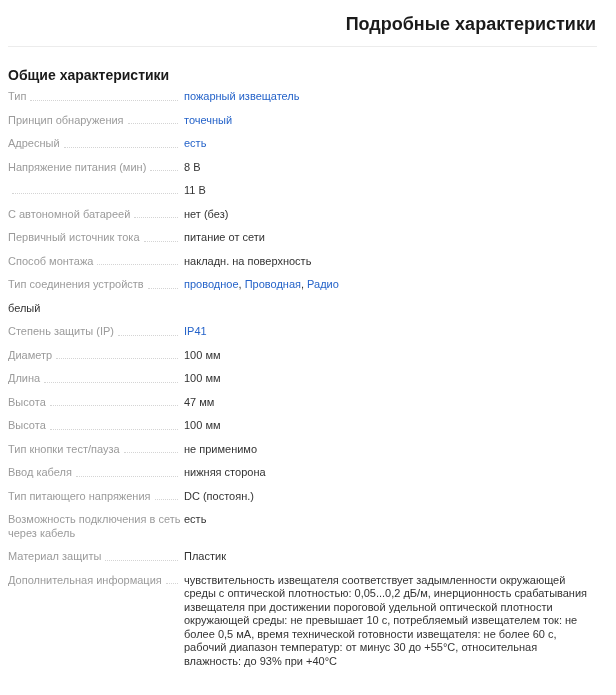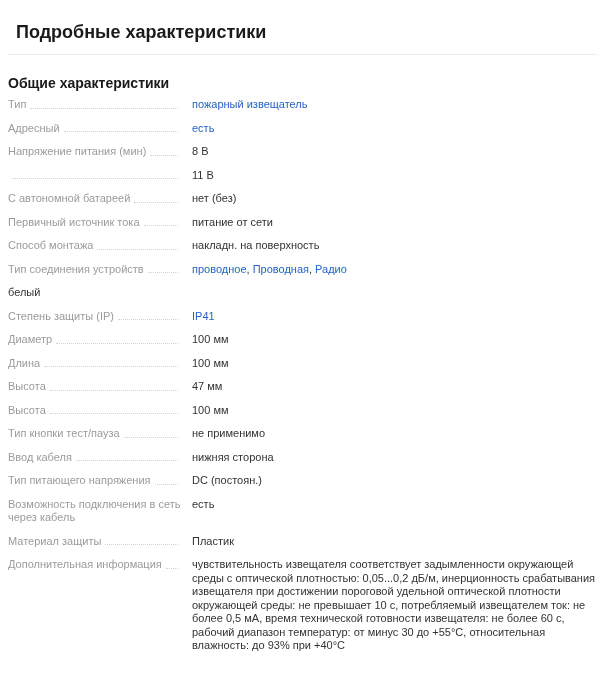--- a/index.html
+++ b/index.html
@@ -20,25 +20,26 @@
   }
   body {
     width: 616px;
     height: 695px;
     overflow: hidden;
   }
   .container {
     padding: 12px 20px 0 8px;
   }
   .page-title {
-    margin: 8px;
+    margin: 0;
     font-size: 18px;
     line-height: 24px;
     font-weight: 600;
     color: var(--heading-color);
+    text-align: right;
   }
   .divider {
     margin-top: 10px;
     width: 589px;
     border-top: 1px solid var(--divider-color);
   }
   .section-title {
     margin: 21px 0 0 0;
     font-size: 14px;
     line-height: 14px;
@@ -52,21 +53,20 @@
     display: flex;
     align-items: baseline;
     margin-bottom: 10px;
     font-size: 11px;
     line-height: 13.5px;
   }
   .spec-label-wrap {
     display: flex;
     align-items: flex-end;
     width: 176px;
-    margin-right: 8px;
     flex-shrink: 0;
   }
   .spec-label {
     color: var(--label-color);
   }
   .spec-dots {
     flex: 1;
     min-width: 8px;
     border-bottom: 1px dotted var(--dots-color);
     margin: 0 6px 3px 4px;
@@ -93,20 +93,27 @@
   <div class="rows">
   <div class="spec-row">
     <div class="spec-label-wrap">
       <span class="spec-label">Тип</span>
       <span class="spec-dots"></span>
     </div>
     <div class="spec-value"><span class="link">пожарный извещатель</span></div>
   </div>
 
 
+  <div class="spec-row">
+    <div class="spec-label-wrap">
+      <span class="spec-label">Принцип обнаружения</span>
+      <span class="spec-dots"></span>
+    </div>
+    <div class="spec-value"><span class="link">точечный</span></div>
+  </div>
 
   <div class="spec-row">
     <div class="spec-label-wrap">
       <span class="spec-label">Адресный</span>
       <span class="spec-dots"></span>
     </div>
     <div class="spec-value"><span class="link">есть</span></div>
   </div>
 
   <div class="spec-row">

